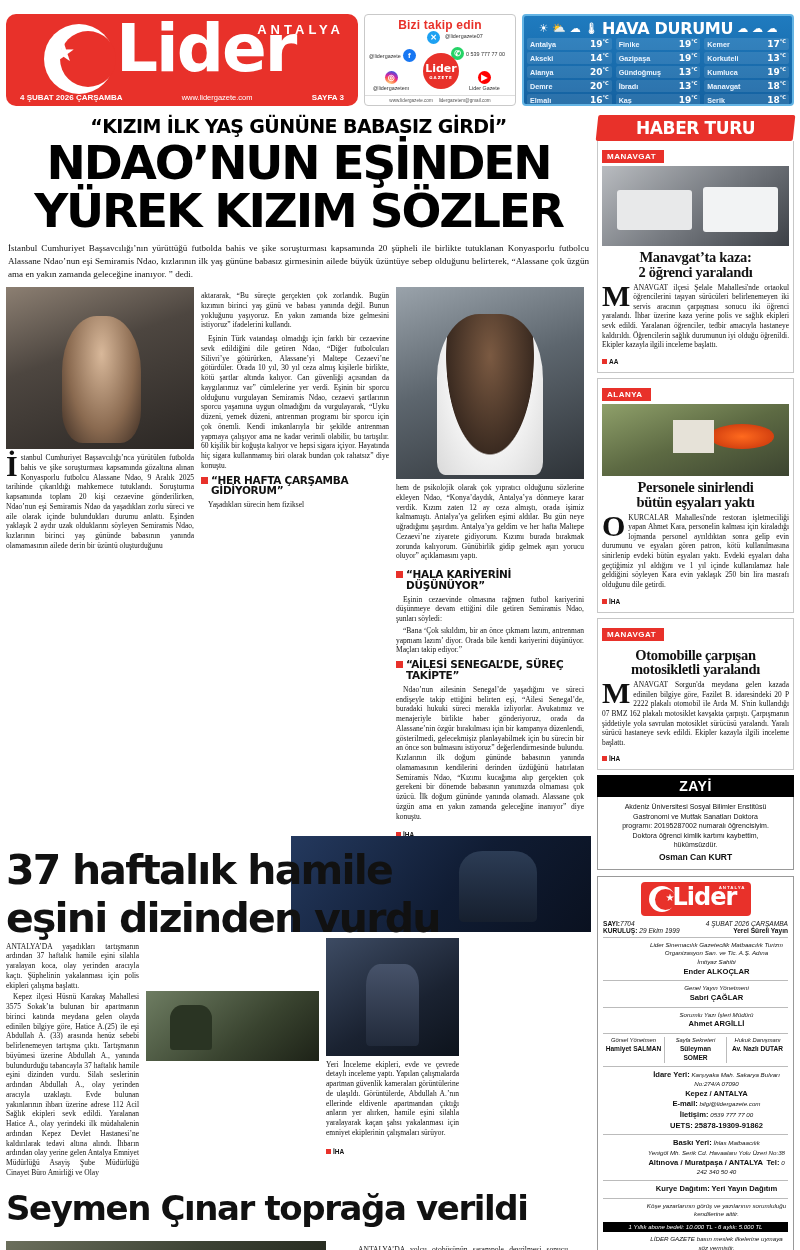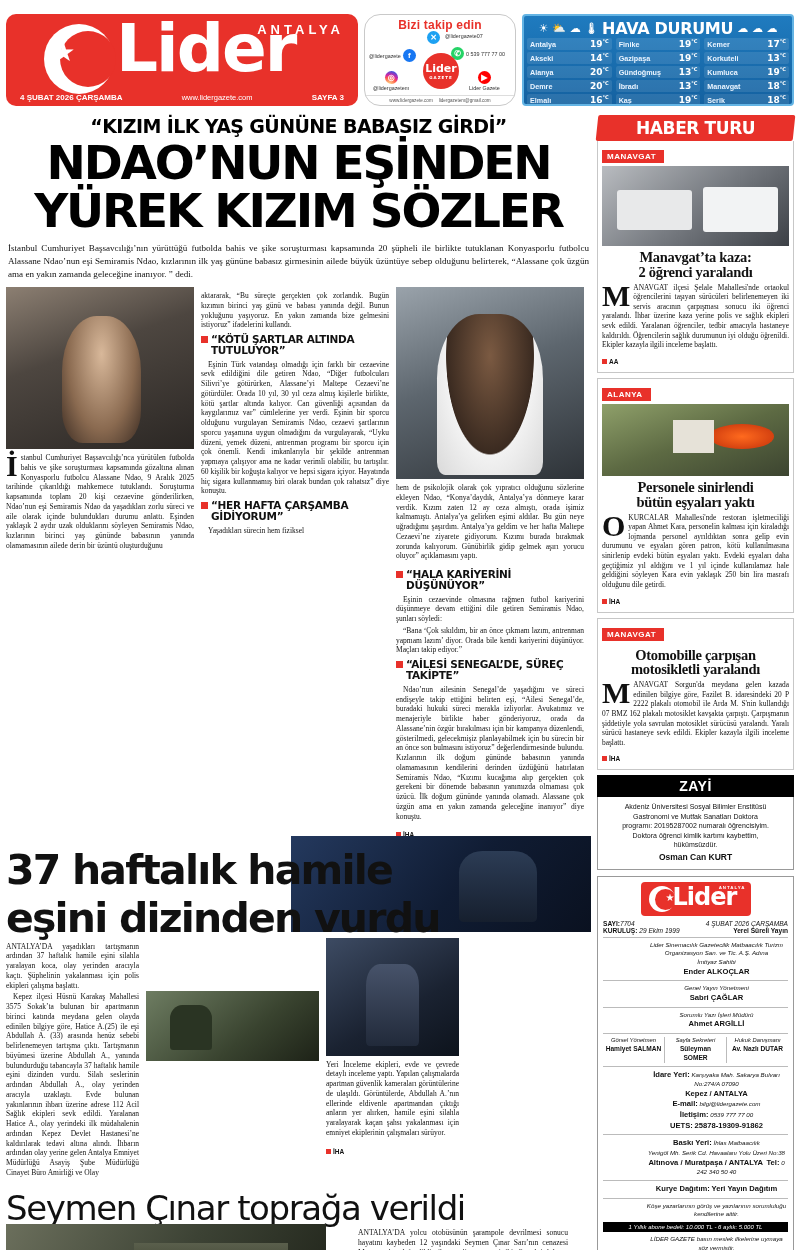--- a/index.html
+++ b/index.html
@@ -36,21 +36,21 @@
   }
   .logo-footer {
     position: absolute; bottom: 4px; left: 0; right: 0; display: flex;
     justify-content: space-between; padding: 0 14px; color: #fff;
     font-family: "Liberation Sans", sans-serif; font-size: 8px; font-weight: bold;
   }
   .logo-footer .url { font-weight: normal; font-size: 7.5px; }
 
   
   .social-box {
-    width: 152px; height: 92px; border: 1px solid #c9c9c9; border-radius: 16px;
+    width: 152px; height: 92px; border: 1px solid #c9c9c9; border-radius: 4px;
     position: relative; flex: 0 0 auto; background: #fff; overflow: hidden;
   }
   .social-title {
     text-align: center; color: #e8312a; font-family: "Liberation Sans", sans-serif;
     font-size: 12px; font-weight: bold; margin-top: 3px; letter-spacing: .2px;
   }
   .s-item { position: absolute; display: flex; align-items: center; gap: 2px; font-size: 5.4px;
             font-family: "Liberation Sans", sans-serif; color: #333; white-space: nowrap; }
   .s-dot { width: 13px; height: 13px; border-radius: 50%; display: flex; align-items: center;
            justify-content: center; color: #fff; font-size: 8px; font-weight: bold; flex: 0 0 auto; }
@@ -159,22 +159,22 @@
   .s2-cols { display: flex; gap: 7px; }
   .s2-c { width: 133px; flex: 0 0 auto; }
   .s2-wide { width: 173px; flex: 0 0 auto; }
   .ph-cctv { width: 100%; height: 70px; background: linear-gradient(140deg,#6e7d62,#39432f 60%,#1d2217); position: relative; }
   .ph-cctv:after{content:"";position:absolute;left:14%;top:20%;width:24%;height:64%;background:#2a3423;border-radius:30% 30% 8% 8%;}
   .ph-cctv2 { width: 100%; height: 118px; background: linear-gradient(150deg,#3d4b63,#1a2231 60%,#0d131c); position: relative; }
   .ph-cctv2:after{content:"";position:absolute;left:30%;top:22%;width:40%;height:70%;background:linear-gradient(#47536a,#212a3a);border-radius:26% 26% 6% 6%;}
 
   
   .s3-head {
-    font-family: "DejaVu Sans", sans-serif; font-weight: normal; font-size: 34px;
-    letter-spacing: -1.4px; line-height: .95; margin: 12px 0 0 0;
+    font-family: "DejaVu Sans", sans-serif; font-weight: bold; font-size: 34px;
+    letter-spacing: -1.4px; line-height: .95; margin: 12px 0 17px 0;
   }
   .s3-row { display: flex; gap: 7px; }
   .ph-funeral { width: 320px; height: 72px; background: linear-gradient(120deg,#6b6f5c,#3c4234 55%,#22261c); position: relative; }
   .ph-funeral:after{content:"";position:absolute;left:40%;top:26%;width:48%;height:66%;background:linear-gradient(#5a5f4c,#2b301f);}
   .s3-text { width: 210px; flex: 0 0 auto; }
 
   
   .haber-turu {
     background: #e8312a; color: #fff; text-align: center; border-radius: 2px;
     font-family: "DejaVu Sans", sans-serif; font-weight: bold; font-size: 17px;
@@ -388,24 +388,20 @@
         <div class="a-col">
           <div class="photo ph-woman"></div>
           <div class="body-txt">
             <p class="dropcap nodent">İstanbul Cumhuriyet Başsavcılığı’nca yürütülen futbolda bahis ve şike soruşturması kapsamında gözaltına alınan Konyasporlu futbolcu Alassane Ndao, 9 Aralık 2025 tarihinde çıkarıldığı mahkemece tutuklandı. Soruşturma kapsamında toplam 20 kişi cezaevine gönderilirken, Ndao’nun eşi Semiramis Ndao da yaşadıkları zorlu süreci ve aile olarak içinde bulundukları durumu anlattı. Eşinden yaklaşık 2 aydır uzak olduklarını söyleyen Semiramis Ndao, kızlarının birinci yaş gününde babasının yanında olamamasının ailede derin bir üzüntü oluşturduğunu</p>
           </div>
         </div>
 
         <div class="a-col">
           <div class="body-txt">
             <p class="nodent">aktararak, “Bu süreçte gerçekten çok zorlandık. Bugün kızımın birinci yaş günü ve babası yanında değil. Bunun yokluğunu yaşıyoruz. En yakın zamanda bize gelmesini istiyoruz” ifadelerini kullandı.</p>
-          </div>
-          <div class="sub-head">
-            <span class="sq"></span>
-            <span>“KÖTÜ ŞARTLAR ALTINDA TUTULUYOR”</span>
           </div>
           <div class="body-txt">
             <p>Eşinin Türk vatandaşı olmadığı için farklı bir cezaevine sevk edildiğini dile getiren Ndao, “Diğer futbolcuları Silivri’ye götürürken, Alassane’yi Maltepe Cezaevi’ne götürdüler. Orada 10 yıl, 30 yıl ceza almış kişilerle birlikte, kötü şartlar altında kalıyor. Can güvenliği açısından da kaygılarımız var” cümlelerine yer verdi. Eşinin bir sporcu olduğunu vurgulayan Semiramis Ndao, cezaevi şartlarının sporcu yaşamına uygun olmadığını da vurgulayarak, “Uyku düzeni, yemek düzeni, antrenman programı bir sporcu için çok önemli. Kendi imkanlarıyla bir şekilde antrenman yapmaya çalışıyor ama ne kadar verimli olabilir, bu tartışılır. 60 kişilik bir koğuşta kalıyor ve hepsi sigara içiyor. Hayatında hiç sigara kullanmamış biri olarak bundan çok rahatsız” diye konuştu.</p>
           </div>
           <div class="sub-head">
             <span class="sq"></span>
             <span>“HER HAFTA ÇARŞAMBA GİDİYORUM”</span>
           </div>
           <div class="body-txt">
             <p>Yaşadıkları sürecin hem fiziksel</p>

